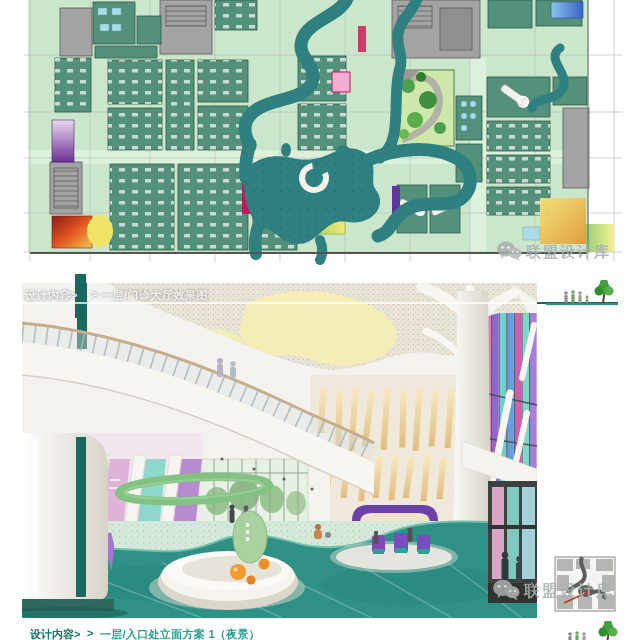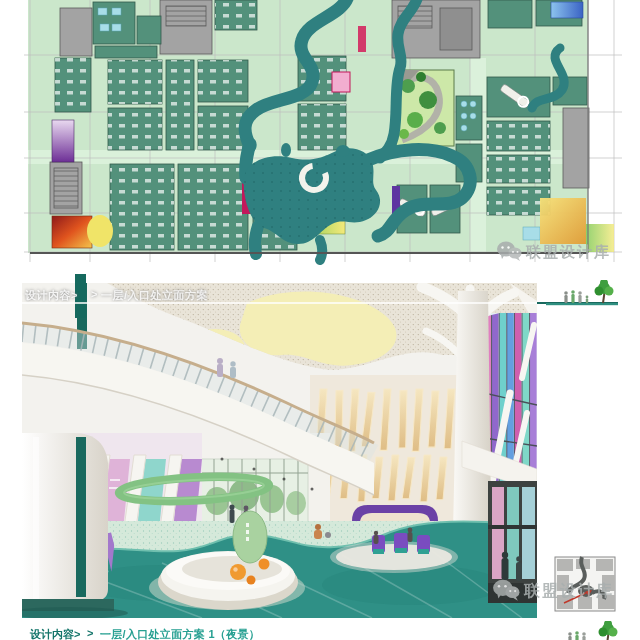--- a/index.html
+++ b/index.html
@@ -518,21 +518,21 @@
       <line x1="14" y1="154" x2="14" y2="318" stroke="#ffffff" stroke-width="6" opacity=".6"></line>
       <rect x="54" y="154" width="10" height="160" fill="#19695e"></rect>
       <rect x="0" y="316" width="92" height="12" fill="#2c685e"></rect>
       <ellipse cx="46" cy="330" rx="60" ry="6" fill="#1f5a52" opacity=".55"></ellipse>
     </g>
   </svg>
 
   <div class="abs teal-bar"></div>
   <span class="abs hdr-label">设计内容&gt;</span>
   <span class="abs hdr-chev">&gt;</span>
-  <span class="abs hdr-title">一层/入口处立面方案</span>
+  <span class="abs hdr-title">一层/门诊大厅效果图</span>
   <div class="abs white-rule"></div>
   <div class="abs teal-rule"></div>
 
   <div class="abs wm wm-plan">
     <svg width="26" height="22" viewBox="0 0 26 22">
       <ellipse cx="10" cy="9" rx="9" ry="7.5" fill="#a8adad"></ellipse>
       <circle cx="6.5" cy="7.5" r="1.2" fill="#fff"></circle>
         <circle cx="12.5" cy="7.5" r="1.2" fill="#fff"></circle>
       <polygon points="5,15 9,14 6,19" fill="#a8adad"></polygon>
       <ellipse cx="19" cy="13" rx="6.5" ry="5.5" fill="#b4b8b8"></ellipse>

